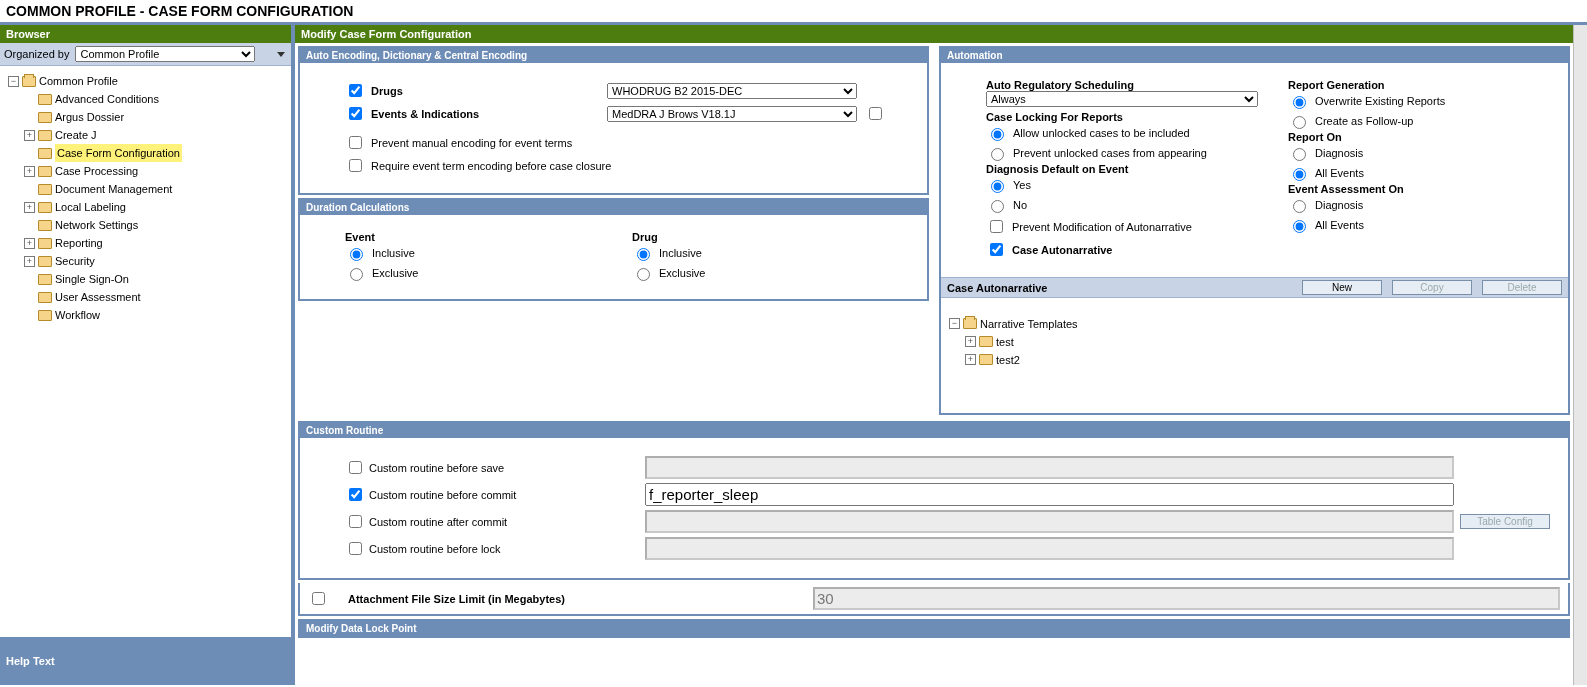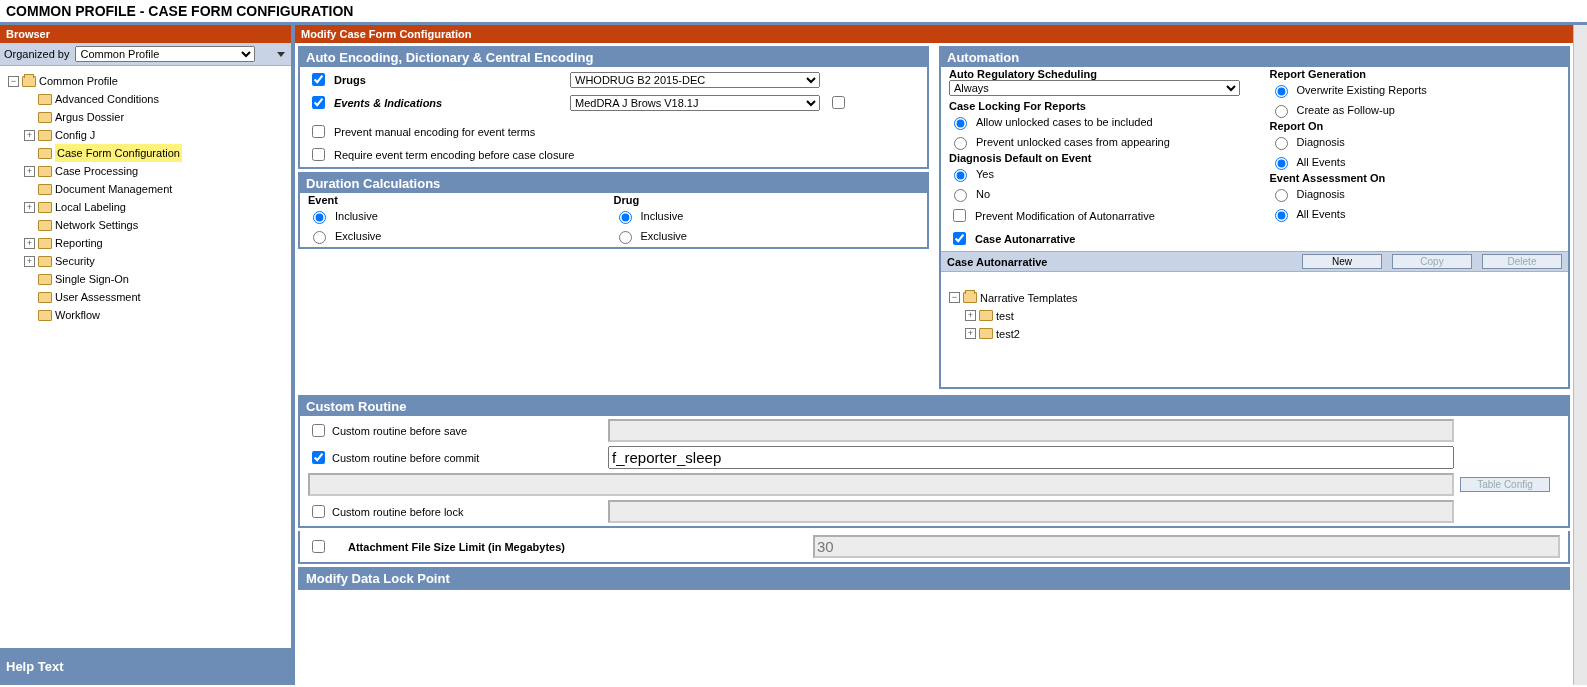--- a/index.html
+++ b/index.html
@@ -1,35 +1,35 @@
 <!DOCTYPE html>
 <html><head>
 <meta charset="utf-8">
 <style>
   * { box-sizing: border-box; }
   body { margin:0; font-family: Arial, sans-serif; font-size:11px; color:#000; background:#fff; }
   .page-title { font-weight:bold; font-size:14px; padding:3px 6px; border-bottom:3px solid #6d8db6;}
   .cols { display:flex; height:660px; }
   .left { width:295px; border-right:4px solid #6d8db6; display:flex; flex-direction:column;}
   .right { flex:1; display:flex; flex-direction:column; overflow:hidden;}
-  .panel-hd { background:#c2410c; color:#fff; font-weight:bold; padding:3px 6px; font-size:11px;}
+  .panel-hd { background:#4d7c0f; color:#fff; font-weight:bold; padding:3px 6px; font-size:11px;}
   .subbar { background:#c8d4e6; padding:3px 4px; display:flex; align-items:center; gap:6px; border-bottom:1px solid #9fb3d0;}
   .subbar select { font-size:11px; width:180px;}
   .tree { padding:6px 4px; font-size:11px; line-height:18px; overflow:auto; flex:1;}
   .tree ul { list-style:none; margin:0; padding-left:16px;}
   .tree li { white-space:nowrap; }
   .tn { display:flex; align-items:center; gap:3px;}
   .exp { width:11px; height:11px; border:1px solid #7a7a7a; display:inline-flex; align-items:center; justify-content:center; font-size:9px; line-height:1; color:#555; background:#fff; cursor:pointer;}
   .exp.blank { border:none; }
   .fld { width:14px; height:11px; background:#f6d58a; border:1px solid #b58a2a; border-radius:1px; position:relative;}
   .fld.open::before { content:""; position:absolute; top:-3px; left:1px; width:8px; height:3px; background:#f6d58a; border:1px solid #b58a2a; border-bottom:none;}
   .sel { background:#fff27a; padding:0 2px;}
-  .section-hd { background:#6d8db6; color:#fff; font-weight:bold; padding:2px 6px; font-size:13px; }
+  .section-hd { background:#6d8db6; color:#fff; font-weight:bold; padding:2px 6px; font-size:10px; }
   .box { border:2px solid #6d8db6; margin:3px; }
-  .body { padding:1px 8px; }
+  .body { padding:16px 8px;margin-left:37px; }
   .row { display:flex; align-items:center; gap:6px; padding:2px 0;}
   .lbl-b { font-weight:bold; }
   select.sm { font-size:11px; }
   .btn { font-size:10px; border:1px solid #7a8fa8; background:#e7edf5; padding:1px 8px; cursor:pointer;}
   .btn.wide { width:80px; text-align:center;}
   .btn.dis { color:#9aa; }
   .two { display:flex; gap:4px;}
   .two > div { flex:1;}
   .auto-top { display:flex; gap:30px;}
   .auto-col { flex:1;}
@@ -38,21 +38,21 @@
   .narr-body { height:115px; padding:4px 8px;}
   input[type=text].f { font-size:15px; width:100%; }
   input[type=text].f.dis { background:#ececec; color:#777;}
   .cust-row { display:flex; align-items:center; padding:2px 0;}
   .cust-row .c1 { width:300px; display:flex; align-items:center; gap:4px;}
   .cust-row .c2 { flex:1; padding-right:6px;}
   .cust-row .c3 { width:100px;}
   .foot-box { border:2px solid #6d8db6; border-top:none; margin:0 3px;}
   .att-row { display:flex; align-items:center; padding:4px 8px; gap:10px; border-top:2px solid #6d8db6;}
   .att-row .c1 { width:495px; display:flex; align-items:center; gap:20px;}
-  .help { background:#6d8db6; color:#fff; font-weight:bold; padding:11px 6px; font-size:13px; margin-top:auto;}
+  .help { background:#6d8db6; color:#fff; font-weight:bold; padding:18px 6px; font-size:11px; margin-top:auto;}
   .scrollind { width:14px; background:#e7e7e7; border-left:1px solid #bbb;}
   .chev { display:inline-block; width:0;height:0;border-left:4px solid transparent;border-right:4px solid transparent;border-top:5px solid #333; margin-left:4px;}
 </style>
 </head>
 <body>
 
 <div class="page-title">COMMON PROFILE - CASE FORM CONFIGURATION</div>
 
 <div class="cols">
 
@@ -85,21 +85,21 @@
                 <span class="tn">
                   <span class="exp blank"></span>
                   <span class="fld"></span>
                   <span>Argus Dossier</span>
                 </span>
               </li>
               <li>
                 <span class="tn">
                   <span class="exp">+</span>
                   <span class="fld"></span>
-                  <span>Config J</span>
+                  <span>Create J</span>
                 </span>
               </li>
               <li>
                 <span class="tn">
                   <span class="exp blank"></span>
                   <span class="fld"></span>
                   <span class="sel">Case Form Configuration</span>
                 </span>
               </li>
               <li>
@@ -182,21 +182,21 @@
         <div class="box">
           <div class="section-hd">Auto Encoding, Dictionary &amp; Central Encoding</div>
           <div class="body">
             <div class="row">
               <input type="checkbox" checked="" style="">
               <span class="lbl-b" style="width:230px;">Drugs</span>
               <select class="sm" style="width:250px;"><option>WHODRUG B2 2015-DEC</option></select>
             </div>
             <div class="row">
               <input type="checkbox" checked="" style="">
-              <span class="lbl-b" style="width:230px;font-style:italic;">Events &amp; Indications</span>
+              <span class="lbl-b" style="width:230px;">Events &amp; Indications</span>
               <select class="sm" style="width:250px;"><option>MedDRA J Brows V18.1J</option></select>
               <input type="checkbox" style="margin-left: 6px;">
             </div>
             <div class="row" style="margin-top:6px;">
                   <input type="checkbox" style="">
                   <span>Prevent manual encoding for event terms</span>
                 </div>
             <div class="row">
                   <input type="checkbox" style="">
                   <span>Require event term encoding before case closure</span>
@@ -347,20 +347,24 @@
         </div>
         <div class="cust-row">
           <div class="c1">
                 <input type="checkbox" checked="" style="">
                 <span>Custom routine before commit</span>
               </div>
           <div class="c2"><input type="text" class="f" value="f_reporter_sleep" style=""></div>
           <div class="c3"></div>
         </div>
         <div class="cust-row">
+          <div class="c1">
+                <input type="checkbox" style="">
+                <span>Custom routine after commit</span>
+              </div>
           <div class="c2"><input type="text" class="f dis" disabled="" style=""></div>
           <div class="c3"><button class="btn dis" style="width:90px;">Table Config</button></div>
         </div>
         <div class="cust-row">
           <div class="c1">
                 <input type="checkbox" style="">
                 <span>Custom routine before lock</span>
               </div>
           <div class="c2"><input type="text" class="f dis" disabled="" style=""></div>
           <div class="c3"></div>

